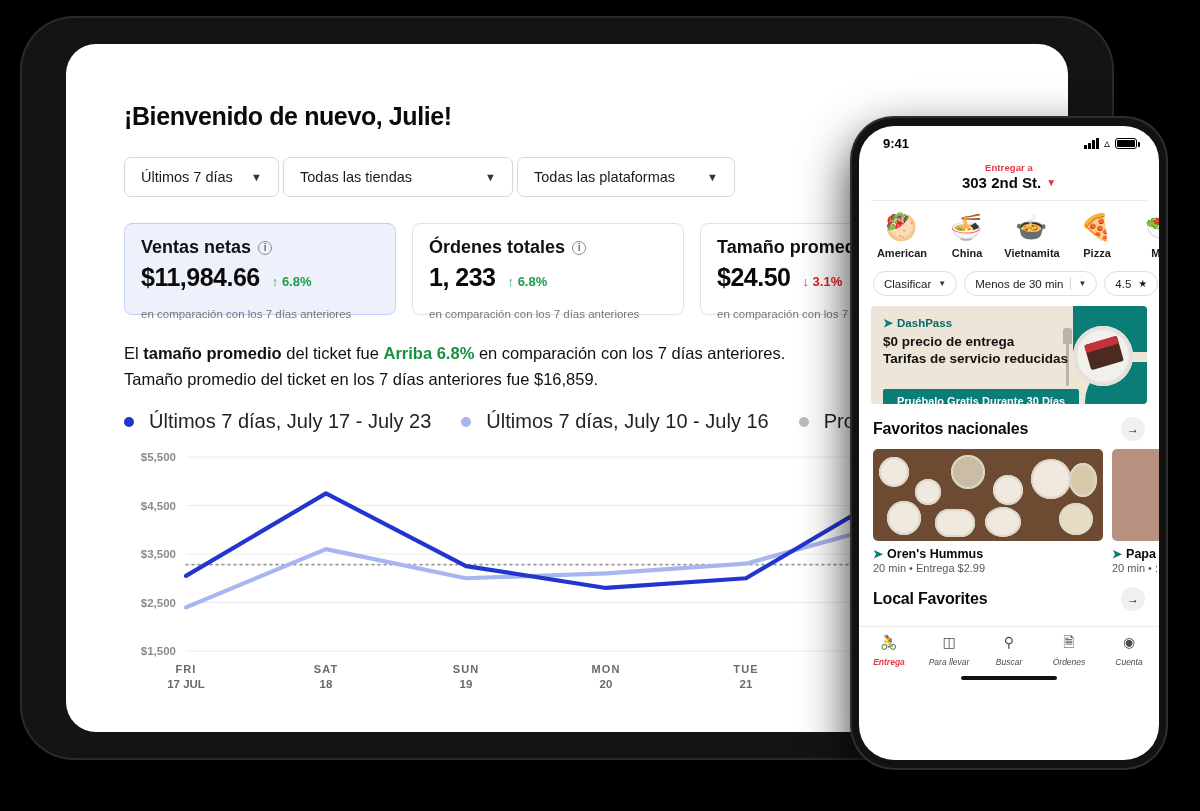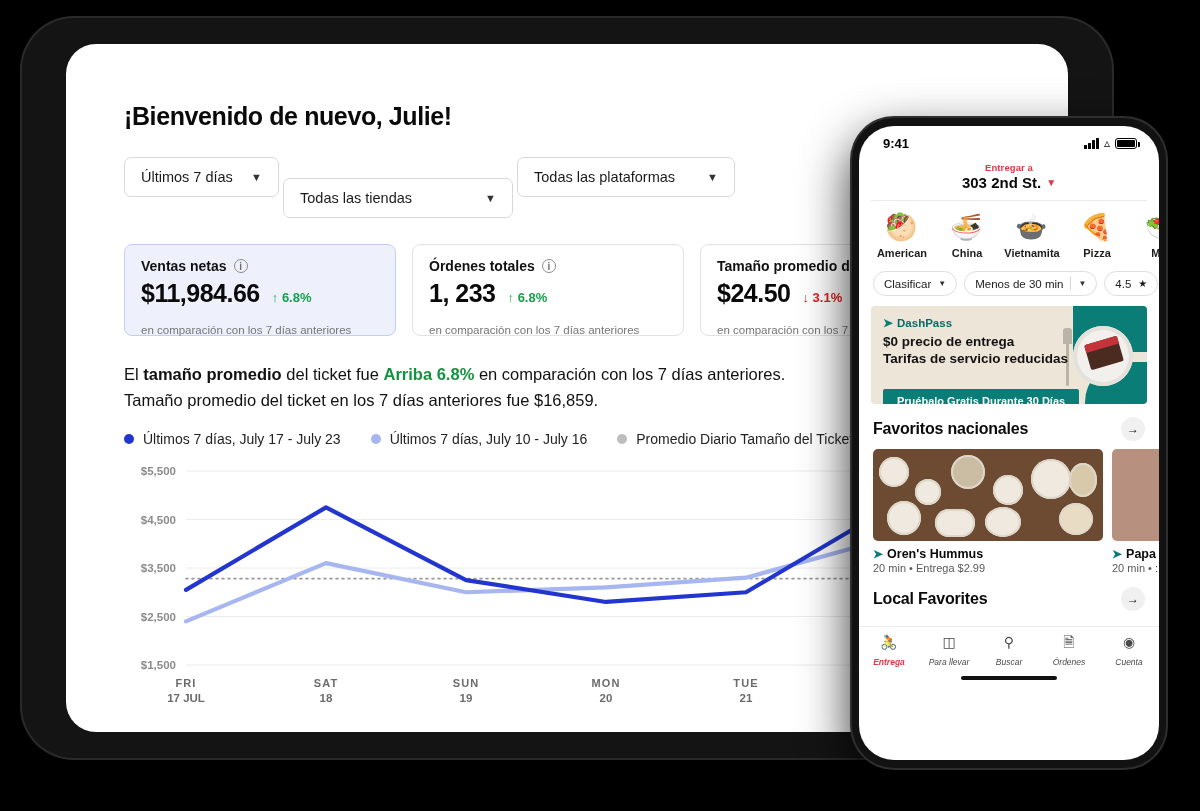--- a/index.html
+++ b/index.html
@@ -36,33 +36,33 @@
   
   .filters { display: flex; gap: 4px; margin-bottom: 26px; }
   .filt {
     border: 1px solid #d8d8d8; border-radius: 7px;
     height: 40px; display: flex; align-items: center;
     padding: 0 16px; gap: 16px; background: #fff;
     font-size: 14.5px; color: #1a1a1a; white-space: nowrap;
   }
   .filt .cv { font-size: 11px; color: #333; }
   .filt.w1 { width: 155px; justify-content: space-between; }
-  .filt.w2 { width: 230px; justify-content: space-between; margin-top: 21px; }
+  .filt.w2 { width: 230px; justify-content: space-between; }
   .filt.w3 { width: 218px; justify-content: space-between; }
 
   
   .stats { display: flex; gap: 16px; margin-bottom: 26px; }
   .card {
     width: 272px; height: 92px; border: 1px solid #e2e2e2;
     border-radius: 8px; background: #fff; padding: 13px 16px;
     flex: 0 0 auto;
   }
   .card.active { background: #eef1fc; border-color: #c3cdf5; }
   .card-h { display: flex; align-items: center; gap: 7px; margin-bottom: 5px; }
-  .card-h .lbl { font-size: 14px; font-weight: 700; color: #111; white-space: nowrap; text-align: center; }
+  .card-h .lbl { font-size: 18px; font-weight: 700; color: #111; white-space: nowrap; text-align: center; }
   .info-i {
     width: 14px; height: 14px; border: 1.3px solid #8b8b8b;
     border-radius: 50%; color: #6e6e6e; font-size: 10px;
     display: flex; align-items: center; justify-content: center;
     font-style: normal; font-weight: 700; flex: 0 0 auto;
   }
   .card-v { display: flex; align-items: baseline; gap: 12px; }
   .card-v .big { font-size: 25px; font-weight: 700; color: #0a0a0a; letter-spacing: -.5px; }
   .delta { font-size: 13px; font-weight: 600; white-space: nowrap; }
   .delta.up { color: #1a9e4b; }
@@ -70,21 +70,21 @@
   .card-sub { font-size: 11.5px; color: #767676; margin-top: 16px; white-space: nowrap; }
 
   
   .summary { margin-bottom: 18px; }
   .summary p { font-size: 16.5px; color: #111; line-height: 1.55; white-space: nowrap; }
   .summary b { font-weight: 700; }
   .up-green { color: #15923f; font-weight: 700; }
 
   
   .legend { display: flex; gap: 30px; align-items: center; margin-bottom: 10px; }
-  .lg { display: flex; align-items: center; gap: 9px; font-size: 14px; color: #232323; white-space: nowrap; justify-content: flex-end; }
+  .lg { display: flex; align-items: center; gap: 15px; font-size: 20px; color: #232323; white-space: nowrap; justify-content: flex-end; }
   .dot { width: 10px; height: 10px; border-radius: 50%; flex: 0 0 auto; }
 
   
   .chart-wrap { position: relative; width: 905px; height: 250px; }
   .chart-wrap svg { display: block; }
   .ytick { font-size: 11.5px; font-weight: 700; fill: #8b8b8b; font-family: "Liberation Sans", sans-serif; }
   .xtick { font-size: 11px; font-weight: 700; fill: #6b6b6b; letter-spacing: 1.1px;
            font-family: "Liberation Sans", sans-serif; text-anchor: middle; }
   .xtick2 { font-size: 11.5px; font-weight: 700; fill: #6b6b6b;
             font-family: "Liberation Sans", sans-serif; text-anchor: middle; }

